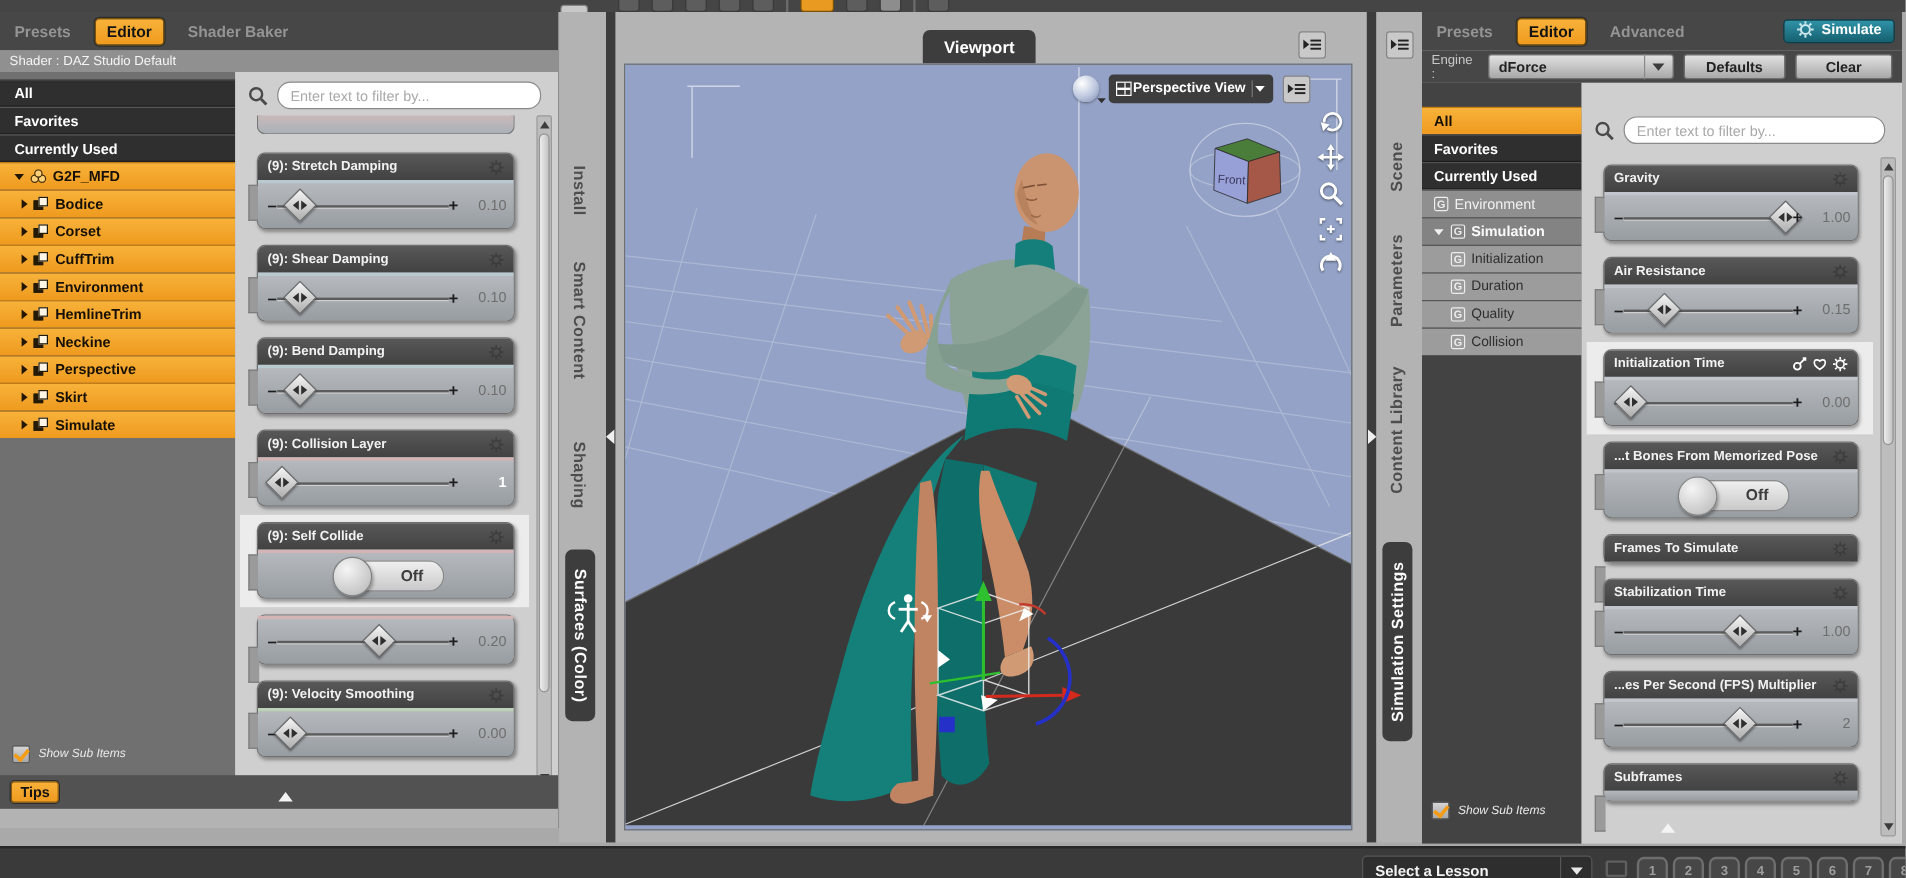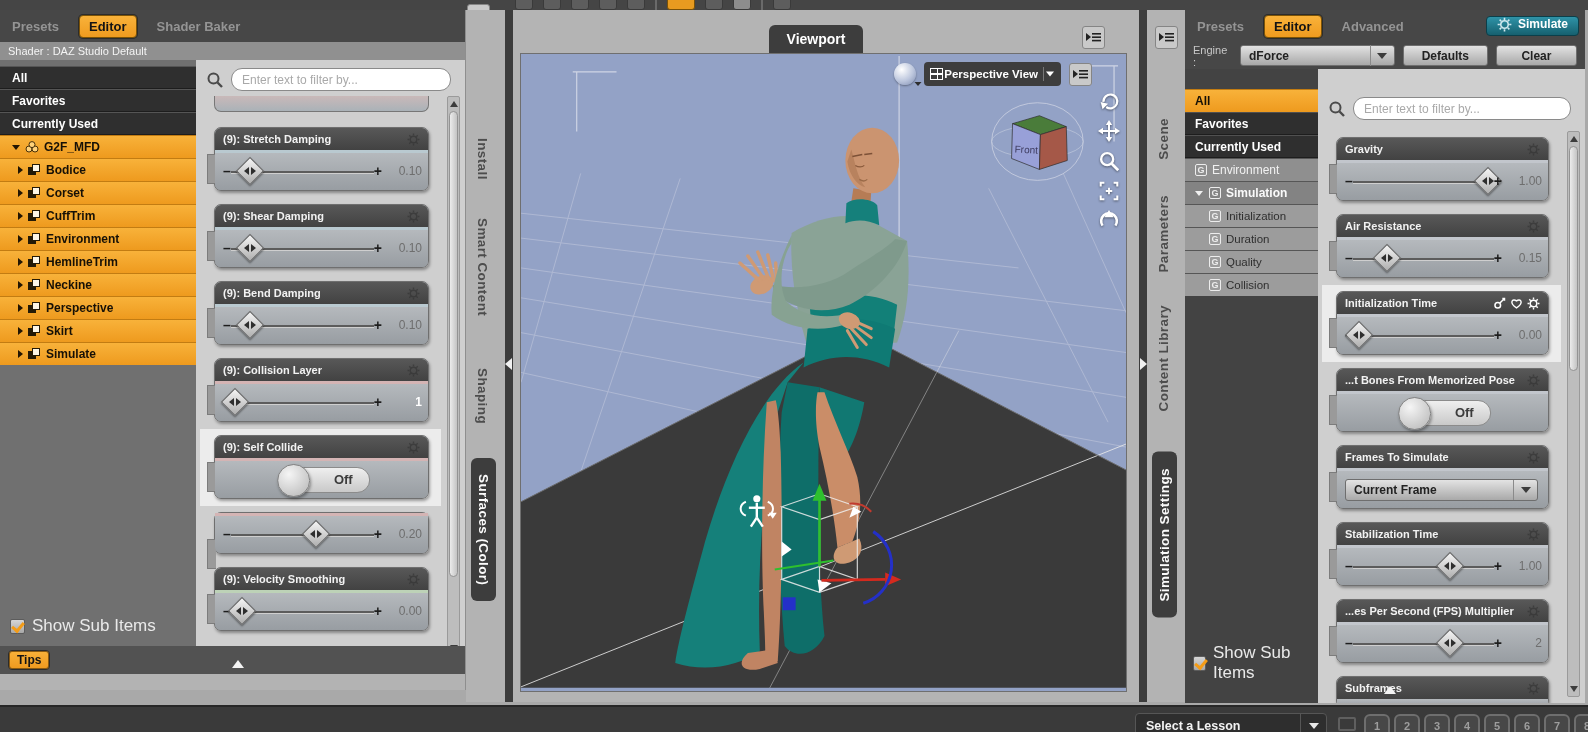--- a/index.html
+++ b/index.html
@@ -80,21 +80,21 @@
 .arr .t-dn { width:0;height:0;border-left:4px solid transparent;border-right:4px solid transparent;border-top:6px solid #3c3c3c; }
 .vthumb { position:absolute; left:1px; right:1px; border-radius:6px;
   background:linear-gradient(90deg,#ececec,#c4c4c4); border:1px solid #949494; }
 
 
 .cbrow { position:absolute; display:flex; align-items:center; gap:7px; }
 .cbox { width:15px; height:15px; background:linear-gradient(#d6d6d6,#a8a8a8); border:1px solid #5c5c5c;
   border-radius:2px; position:relative; }
 .cbox::after { content:""; position:absolute; left:3px; top:0px; width:5px; height:9px;
   border-right:3px solid #f49c17; border-bottom:3px solid #f49c17; transform:rotate(40deg); }
-.cbrow span { font-size:17px; color:#e9e9e9; }
+.cbrow span { font-size:10px; color:#e9e9e9;font-style:italic; }
 
 
 #left-panel { position:absolute; left:0; top:10px; width:466px; height:680px; background:#b3b3b3;
   border-right:1px solid #8e8e8e; }
 #left-panel .shader-bar { height:18px; background:#909090; color:#f4f4f4; font-size:11px; line-height:18px; padding-left:8px; }
 #left-body { position:absolute; top:50px; bottom:28px; left:0; right:0; display:flex; }
 #mat-list { width:196px; background:#707070; padding-top:6px; position:relative; }
 .lrow { height:23px; font-size:12px; font-weight:bold; display:flex; align-items:center;
   padding-left:12px; gap:5px; border-top:1px solid #4e4e4e; }
 .lrow.plain { background:#2f2f2f; color:#fff; border-top:1px solid #555; border-bottom:1px solid #1d1d1d; }
@@ -934,26 +934,20 @@
                 <span class="ttl">Frames To Simulate</span>
                 <span style="display: flex; opacity: 0.55;">
                   <svg class="hicon" viewBox="0 0 12 12">
                     <g stroke="#2f2f2f" stroke-width="1.3" fill="none">
                       <circle cx="6" cy="6" r="3"></circle>
                       <path d="M6 .5V2.3 M6 9.7V11.5 M.5 6H2.3 M9.7 6H11.5 M2.1 2.1l1.3 1.3 M8.6 8.6l1.3 1.3 M9.9 2.1L8.6 3.4 M3.4 8.6L2.1 9.9"></path>
                     </g>
                   </svg>
                 </span>
               </div>
-              <div class="card-b" style="border-top-color: rgb(194, 198, 204);">
-                <div class="card-dd">Current Frame
-          <span class="dda">
-                    <i class="tri-down"></i>
-                  </span></div>
-              </div>
             </div>
           </div>
           <div class="band">
             <div class="card">
               <div class="card-h">
                 <span class="ttl">Stabilization Time</span>
                 <span style="display: flex; opacity: 0.55;">
                   <svg class="hicon" viewBox="0 0 12 12">
                     <g stroke="#2f2f2f" stroke-width="1.3" fill="none">
                       <circle cx="6" cy="6" r="3"></circle>

